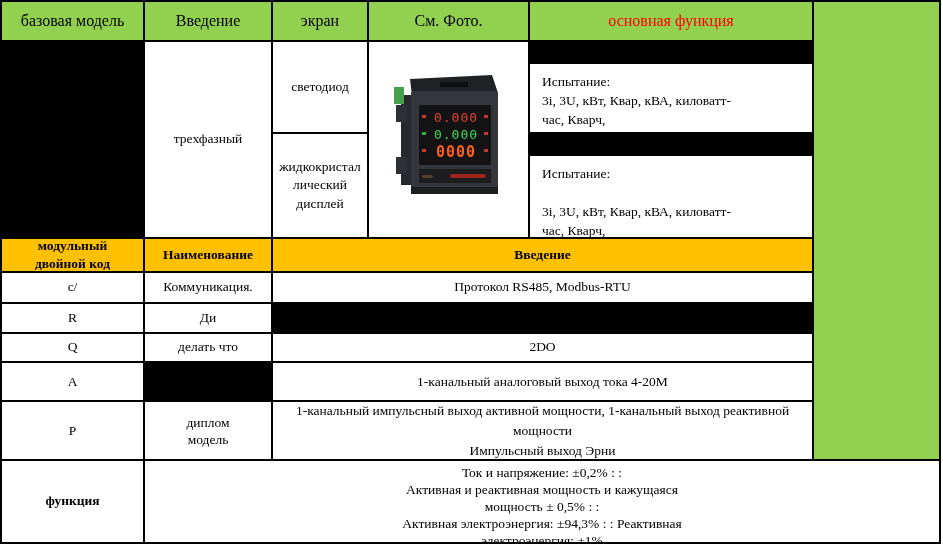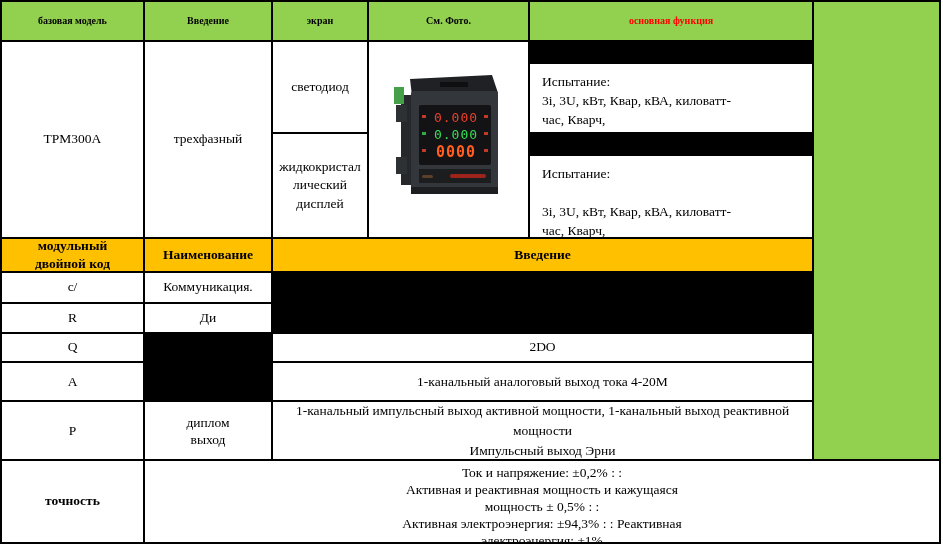--- a/index.html
+++ b/index.html
@@ -25,21 +25,21 @@
   }
   .c{
     background:#fff;
     display:flex;align-items:center;justify-content:center;
     text-align:center;
     font-size:13.5px;line-height:1.35;
     white-space:pre-line;
     overflow:hidden;
     padding:2px 4px;
   }
-  .green{background:var(--green);font-weight:bold;font-size:10px;}
+  .green{background:var(--green);font-weight:normal;font-size:16px;}
   .orange{background:var(--orange);font-weight:bold;font-size:13.5px;line-height:1.3;}
   .redtext{color:var(--red);}
   .leftcell{
     justify-content:flex-start;align-items:flex-start;
     text-align:left;padding:8px 0 0 12px;line-height:19px;margin-top:22px;
   }
   .bold{font-weight:bold;}
   .tight{line-height:17px;}
   .photo{padding:12px;}
 </style>
@@ -50,21 +50,20 @@
   <div class="tbl">
 
     <div class="c green" style="grid-area:1/1/2/2">базовая модель</div>
     <div class="c green" style="grid-area:1/2/2/3">Введение</div>
     <div class="c green" style="grid-area:1/3/2/4">экран</div>
     <div class="c green" style="grid-area:1/4/2/5">См. Фото.</div>
     <div class="c green redtext" style="grid-area:1/5/2/6">основная функция</div>
 
     <div class="c green" style="grid-area:1/6/10/7"></div>
 
-    <div class="c" style="grid-area:2/1/4/2">TPM300A</div>
     <div class="c" style="grid-area:2/2/4/3">трехфазный</div>
     <div class="c" style="grid-area:2/3/3/4">светодиод</div>
     <div class="c" style="grid-area:3/3/4/4">жидкокристал
 лический
 дисплей</div>
 
     <div class="c photo" style="grid-area:2/4/4/5">
       <svg width="122" height="150" viewBox="0 0 122 150">
 
         <rect x="13" y="30" width="16" height="90" fill="#26282b"></rect>
@@ -109,38 +108,40 @@
 час, Кварч,
 Герц, COS Ф</div>
 
     <div class="c orange" style="grid-area:4/2/5/3">Наименование</div>
     <div class="c orange" style="grid-area:4/1/5/2">модульный
 двойной код</div>
     <div class="c orange" style="grid-area:4/3/5/6">Введение</div>
 
     <div class="c" style="grid-area:5/1/6/2">c/</div>
     <div class="c" style="grid-area:5/2/6/3">Коммуникация.</div>
+    <div class="c" style="grid-area:5/3/6/6">Протокол RS485, Modbus-RTU</div>
 
     <div class="c" style="grid-area:6/1/7/2">R</div>
     <div class="c" style="grid-area:6/2/7/3">Ди</div>
 
     <div class="c" style="grid-area:7/1/8/2">Q</div>
+    <div class="c" style="grid-area:7/2/8/3">делать что</div>
     <div class="c" style="grid-area:7/3/8/6">2DO</div>
 
     <div class="c tight" style="grid-area:8/1/9/2">A</div>
     <div class="c tight" style="grid-area:8/3/9/6">1-канальный аналоговый выход тока 4-20M</div>
 
     <div class="c tight" style="grid-area:9/1/10/2">P</div>
     <div class="c tight" style="grid-area:9/2/10/3">диплом
-выход</div>
+модель</div>
     <div class="c" style="grid-area:9/3/10/6;line-height:20px;padding:3px 2px">1-канальный импульсный выход активной мощности, 1-канальный выход реактивной
 мощности
 Импульсный выход Эрни</div>
 
-    <div class="c bold" style="grid-area:10/1/11/2">точность</div>
+    <div class="c bold" style="grid-area:10/1/11/2">функция</div>
     <div class="c" style="grid-area:10/2/11/7;line-height:17px;align-items:flex-start;padding-top:3px">Ток и напряжение: ±0,2% : :
 Активная и реактивная мощность и кажущаяся
 мощность ± 0,5% : :
 Активная электроэнергия: ±94,3% : : Реактивная
 электроэнергия: ±1%</div>
 
   </div>
 </div>
 
 </body></html>

